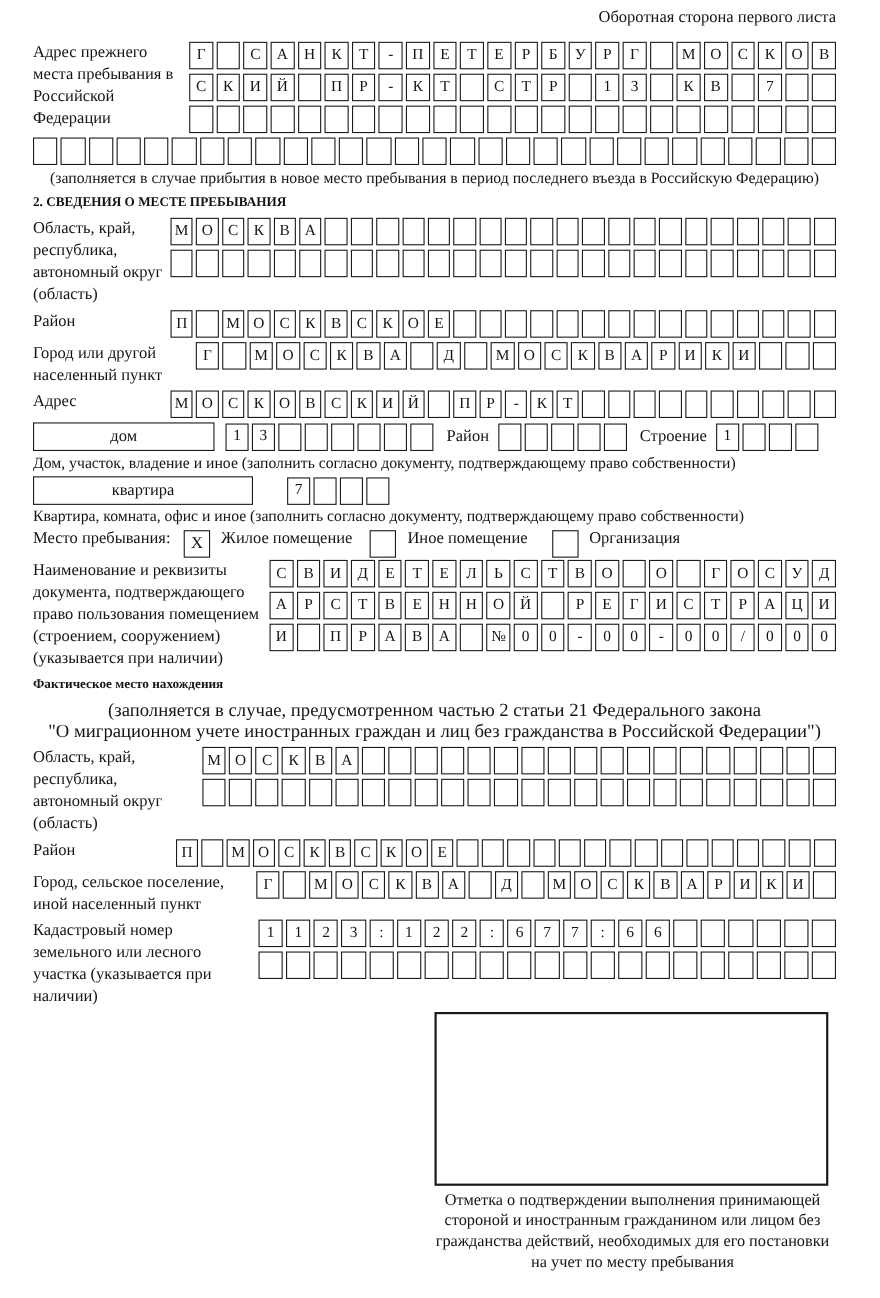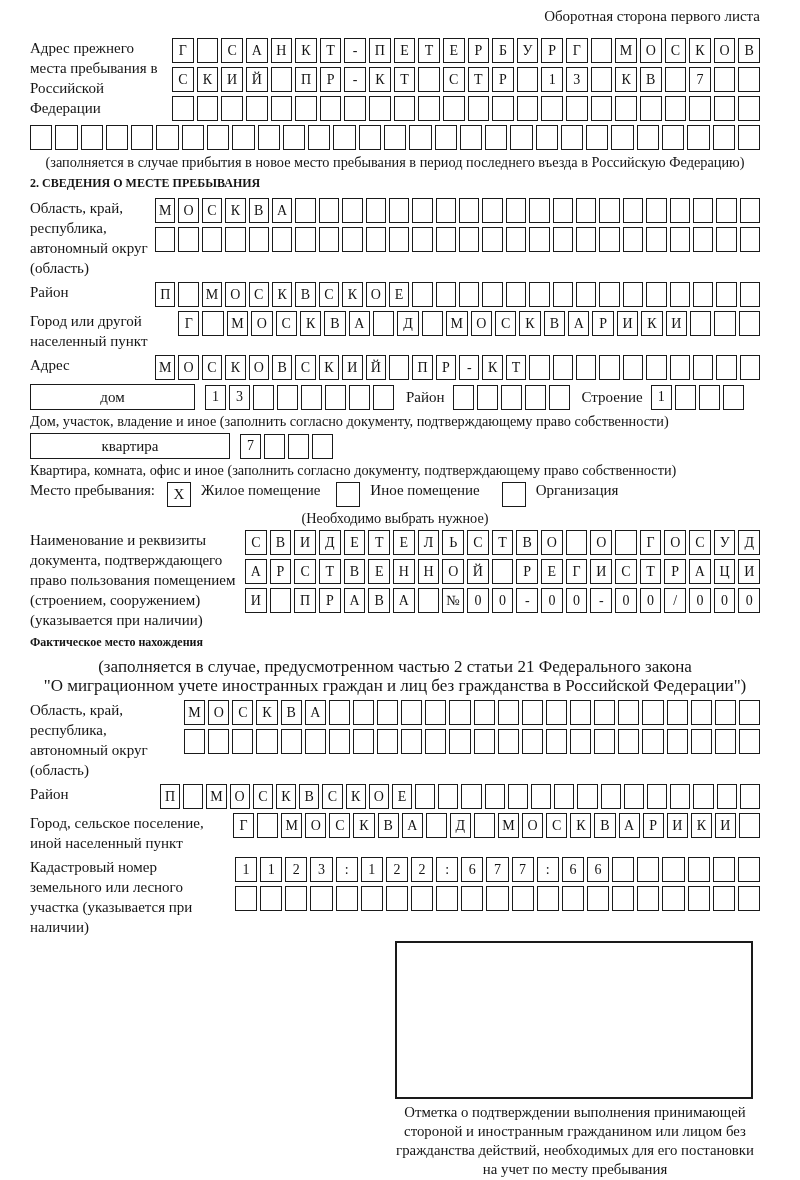--- a/index.html
+++ b/index.html
@@ -49,21 +49,21 @@
   .checkbox{
     box-sizing:border-box;width:24px;height:25px;border:1.6px solid #1a1a1a;
     display:flex;align-items:center;justify-content:center;
     font-size:15px;background:#fff;flex:0 0 auto;
   } .gap12{margin-left:12px;} .gap16{margin-left:16px;} .gap22{margin-left:22px;}
   .opt-label{margin-left:10px;}
   .fact-note{text-align:center;font-size:17px;line-height:19px;}
   .stamp-wrap{margin-left:365px;width:360px;margin-top:4px;}
   .stamp-box{box-sizing:border-box;width:358px;height:158px;border:2px solid #1a1a1a;background:#fff;}
   .stamp-note{margin-top:4px;text-align:center;font-size:14.8px;line-height:19px;}
-  .mt2{margin-top:2px;}
+  .mt2{margin-top:2px;gap:21px;}
 </style>
 </head>
 <body>
 
 <div class="page">
 
   <div class="back-note">Оборотная сторона первого листа</div>
 
   <div class="field">
     <div class="flabel w142">Адрес прежнего места пребывания в Российской Федерации</div>
@@ -388,21 +388,20 @@
 
   <div class="mesto">
     <span>Место пребывания:</span>
     <span class="checkbox gap12">X</span>
     <span class="opt-label">Жилое помещение</span>
     <span class="checkbox gap16"></span>
     <span class="opt-label">Иное помещение</span>
     <span class="checkbox gap22"></span>
     <span class="opt-label gap12">Организация</span>
   </div>
-  <div class="caption center">(Необходимо выбрать нужное)</div>
 
   <div class="field">
     <div class="flabel w215">Наименование и реквизиты документа, подтверждающего право пользования помещением (строением, сооружением) (указывается при наличии)</div>
     <div class="rows">
       <div class="cellrow">
           <span class="cell">С</span>
           <span class="cell">В</span>
           <span class="cell">И</span>
           <span class="cell">Д</span>
           <span class="cell">Е</span>

